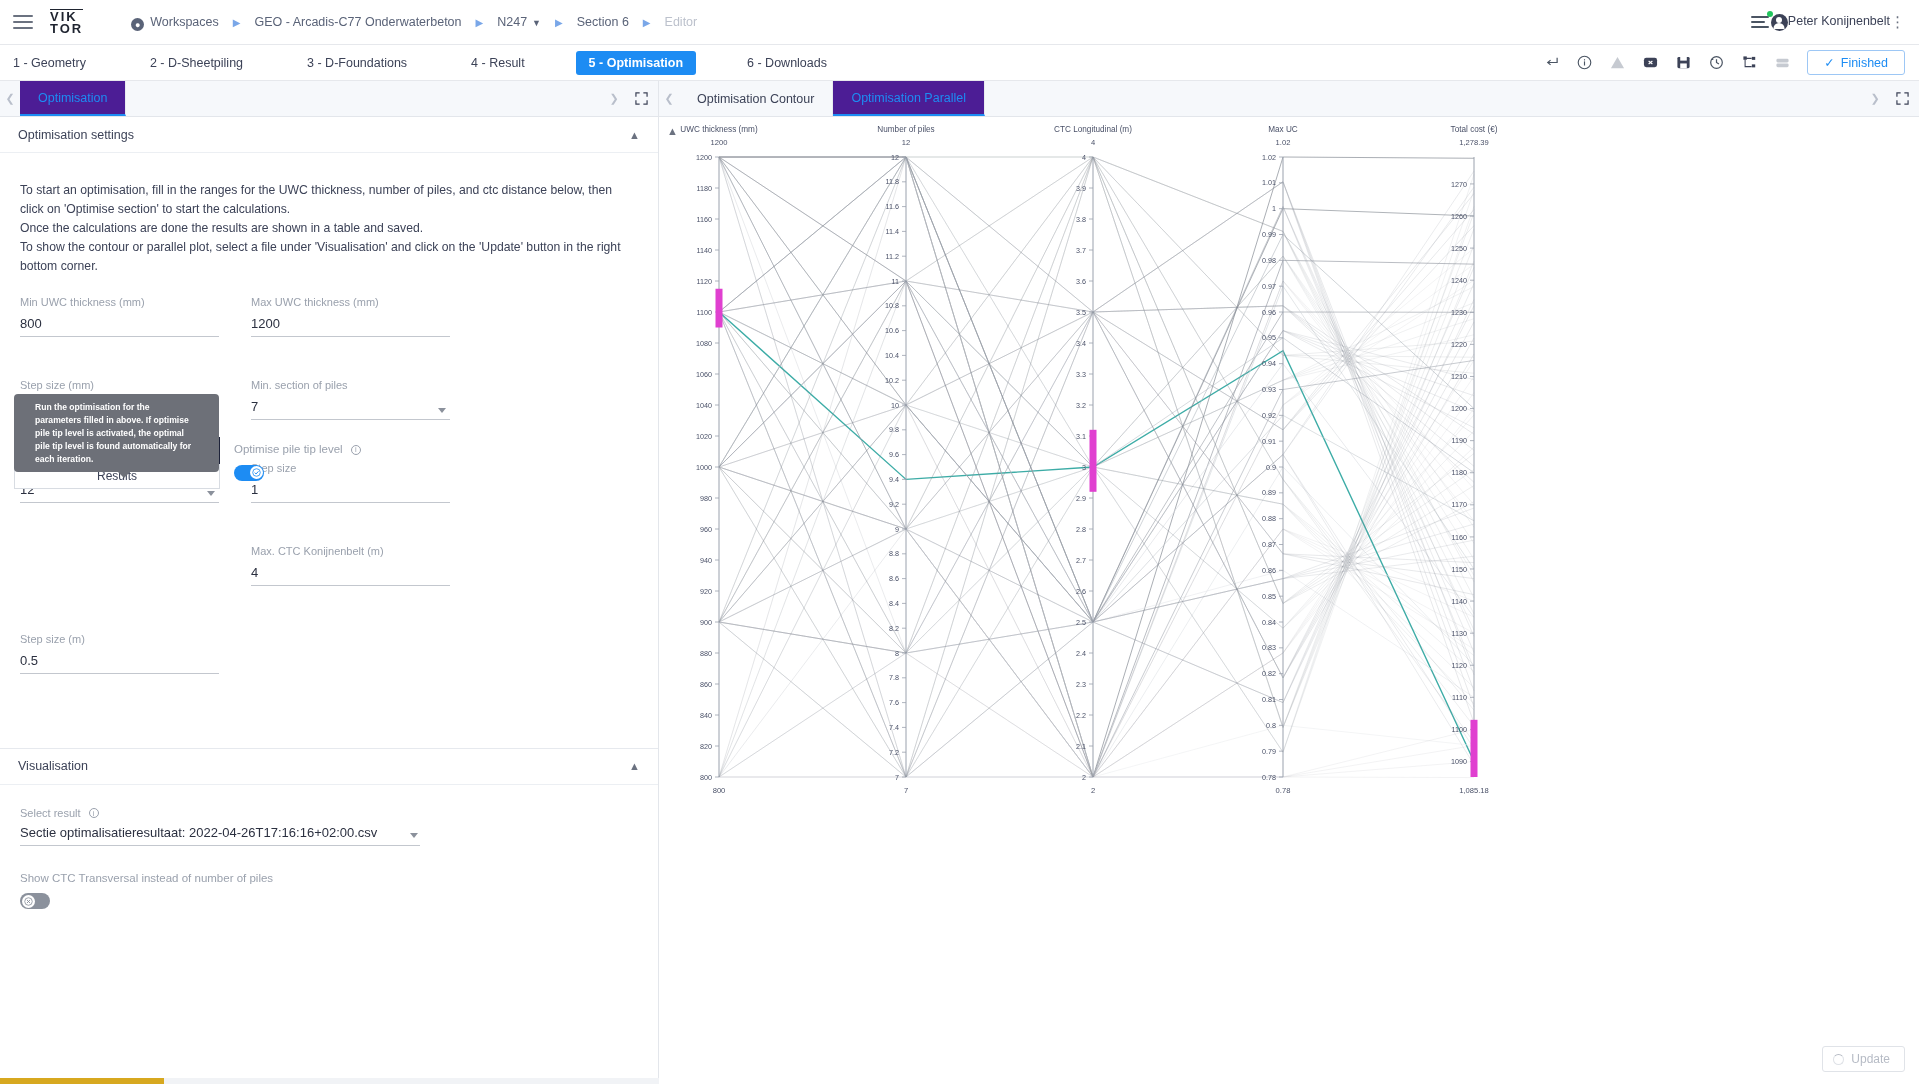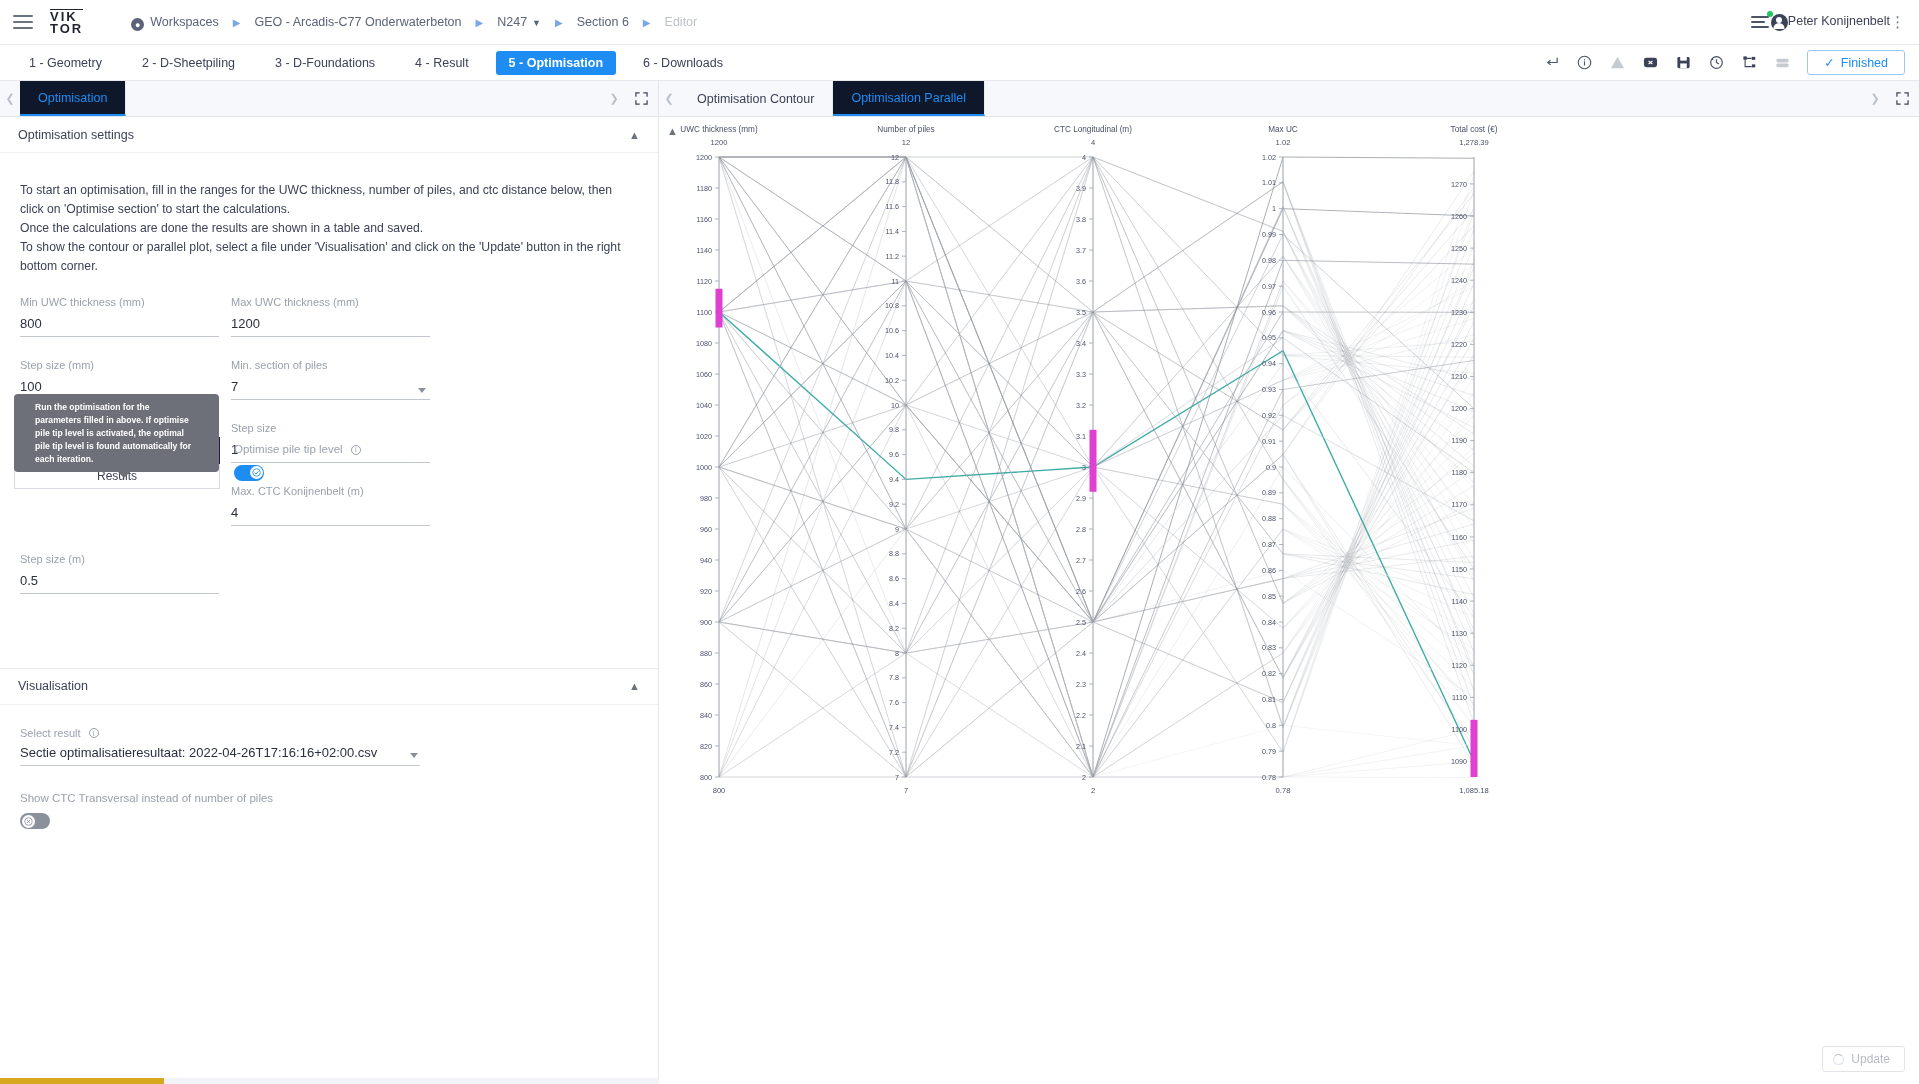--- a/index.html
+++ b/index.html
@@ -55,21 +55,21 @@
   .avatar::after{content:"";position:absolute;left:50%;top:3px;transform:translateX(-50%);width:6px;height:6px;border-radius:50%;background:#fff;}
   .avatar::before{content:"";position:absolute;left:50%;bottom:2px;transform:translateX(-50%);width:11px;height:6px;border-radius:6px 6px 0 0;background:#fff;}
   .username { font-size:12.5px; color:#3c4257; }
   .kebab { font-size:15px; color:#6b7280; cursor:pointer; letter-spacing:0; line-height:1; }
 
   
   .stepbar {
     height: 36px; flex:0 0 36px;
     display:flex; align-items:center;
     border-bottom: 1px solid #e6e8ec; background:#fff;
-    padding-left: 16px;
+    gap: 24px;
   }
   .step {
     font-size: 12.5px; color:#3c4257; padding: 5px 13px;
     margin-right: 14px; border-radius: 3px; cursor:pointer; white-space:nowrap;
   }
   .step.current { background:#1d8cf3; color:#fff; font-weight:600; }
   .stepbar-right { margin-left:auto; display:flex; align-items:center; gap:16px; padding-right: 14px;}
   .ticon { width:17px; height:17px; color:#4b5563; display:flex; align-items:center; justify-content:center; cursor:pointer;}
   .ticon svg { display:block; }
   .finished-btn {
@@ -83,39 +83,39 @@
   .left-pane { width: 659px; flex:0 0 659px; display:flex; flex-direction:column; border-right:1px solid #e3e6eb; background:#fff; min-height:0;}
   .right-pane { flex:1; display:flex; flex-direction:column; background:#fff; min-height:0; position:relative;}
 
   
   .tabstrip { height:36px; flex:0 0 36px; display:flex; align-items:stretch; background:#f6f8fb; border-bottom:1px solid #e3e6eb;}
   .tabarrow { width:20px; display:flex;align-items:center;justify-content:center;color:#b9bfcb;font-size:11px;cursor:pointer;}
   .tab {
     display:flex;align-items:center; padding:0 18px; font-size:12.5px;
     color:#3c4257; background:#f6f8fb; cursor:pointer; border-right:1px solid #e8ebf0;
   }
-  .tab.active { background:#0f172a; color:#1d8cf3; border-bottom:2px solid #1d8cf3; }
+  .tab.active { background:#4c1d95; color:#1d8cf3; border-bottom:2px solid #1d8cf3; }
   .tabspacer { flex:1; border-bottom:1px solid transparent; }
   .tabright { display:flex; align-items:center; }
   .expand-ico { width:34px; display:flex;align-items:center;justify-content:center; cursor:pointer;}
 
   
   .sec-head {
     height:36px; display:flex; align-items:center; justify-content:space-between;
     padding: 0 18px; font-size:12.5px; color:#3c4257;
     border-bottom:1px solid #eceff3;
   }
   .chev { color:#6b7280; font-size:11px; cursor:pointer; }
 
   .panel-scroll { flex:1; overflow:hidden; }
   .sec-body { padding: 28px 20px 10px 20px; }
 
   .para { font-size:12.2px; line-height:1.55; color:#3c4257; max-width: 632px; margin:0 0 20px 0;}
 
-  .fields { display:flex; flex-wrap:wrap; margin-top: 2px;}
+  .fields { display:flex; flex-wrap:wrap; margin-top: 2px; gap: 20px;}
   .field { width: 211px; margin-right:  0; margin-bottom: 22px; position:relative;}
   .field-label { font-size:11px; color:#9aa1ad; margin-bottom: 6px; display:block;}
   .field-input {
     width: 199px; border:none; border-bottom:1px solid #c3c7ce; background:transparent;
     font-size:13px; color:#2b3040; padding: 2px 0 5px 0; outline:none;
     font-family:"Liberation Sans", sans-serif;
   }
   .field-select { position:relative; width:199px; }
   .field-select .caret {
     position:absolute; right:4px; bottom:7px; width:0;height:0;

